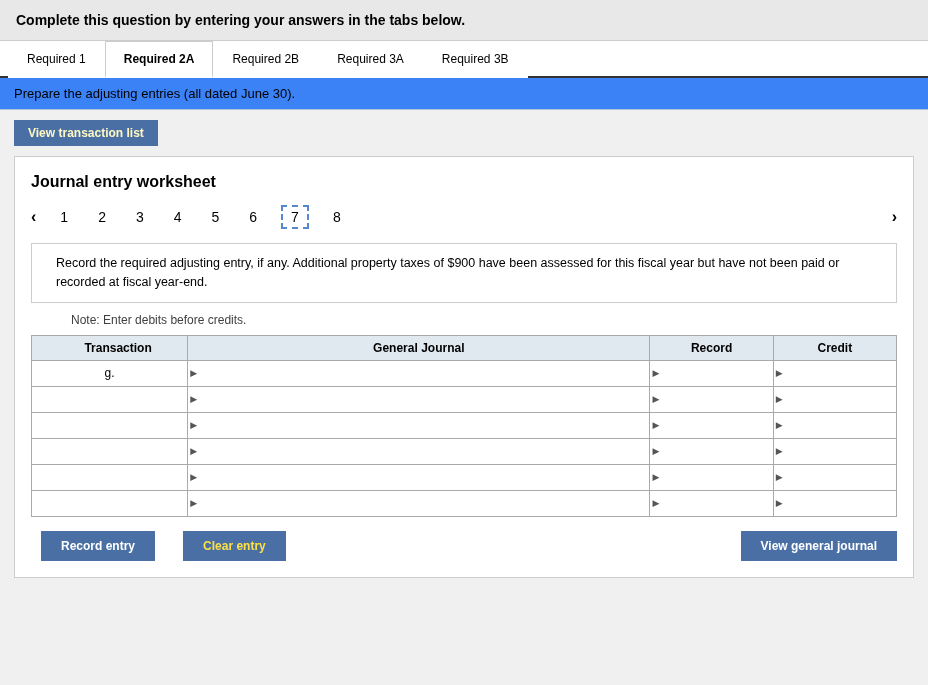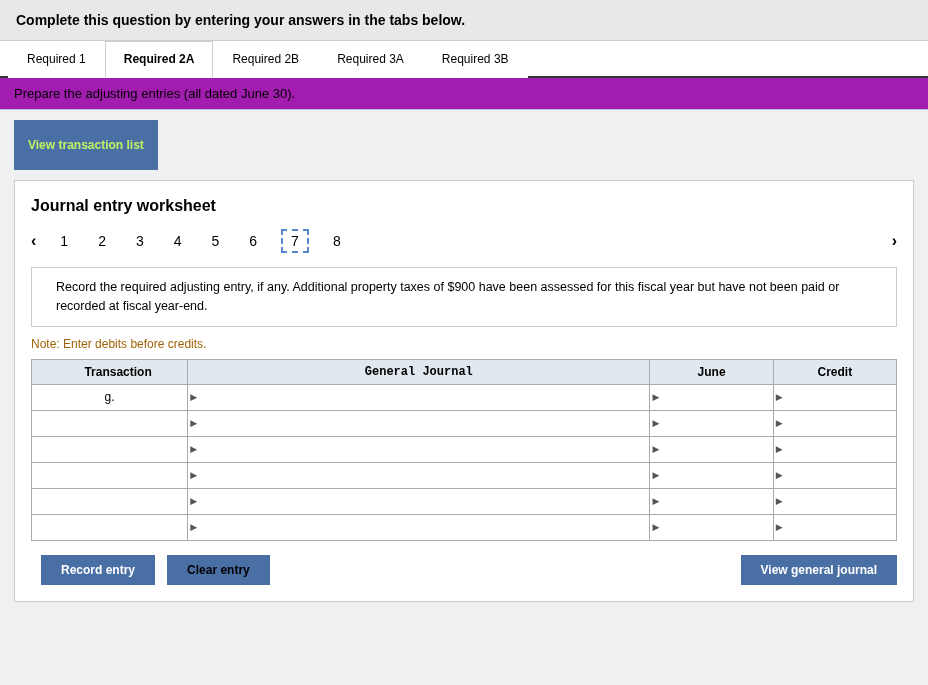--- a/index.html
+++ b/index.html
@@ -35,31 +35,31 @@
       border: 1px solid #ccc;
       border-bottom: 2px solid #fff;
       font-weight: bold;
     }
 
     .tab:not(.active) {
       border-bottom: none;
     }
 
     .instruction-bar {
-      background: #a21caf;
+      background: #3b82f6;
       padding: 8px 14px;
       font-size: 13px;
       border-bottom: 1px solid #b0c4d8;
     }
 
     .view-transaction-btn {
       display: inline-block;
       background: #4a6fa5;
-      color: #bef264;
-      padding: 18px 14px;
+      color: #fef9c3;
+      padding: 6px 14px;
       font-size: 12px;
       cursor: pointer;
       border: none;
       margin: 10px 14px;
       font-weight: bold;
     }
 
     .worksheet-container {
       margin: 0 14px 14px 14px;
       border: 1px solid #ccc;
@@ -101,23 +101,24 @@
     .description-box {
       border: 1px solid #ccc;
       padding: 10px 24px;
       margin-bottom: 10px;
       font-size: 12.5px;
       line-height: 1.5;
       background: #fff;
     }
 
     .note-text {
-      color: #a16207;
+      color: #404040;
       font-size: 12px;
       margin-bottom: 8px;
+      margin-left: 40px;
     }
 
     .journal-table {
       width: 100%;
       border-collapse: collapse;
       font-size: 12px;
     }
 
     .journal-table th {
       background: #e0e8f0;
@@ -127,21 +128,20 @@
       font-weight: bold;
     }
 
     .journal-table th.transaction-col {
       width: 90px;
       padding-left: 25px;
     }
 
     .journal-table th.general-journal-col {
       width: 300px;
-      font-family: Liberation Mono, monospace;
     }
 
     .journal-table th.debit-col,
     .journal-table th.credit-col {
       width: 80px;
     }
 
     .journal-table td {
       border: 1px solid #aaa;
       padding: 0;
@@ -177,39 +177,39 @@
       font-size: 9px;
       color: #555;
     }
 
     .journal-table td.with-arrow input {
       padding-left: 14px;
     }
 
     .bottom-buttons {
       display: flex;
-      gap: 12px;
+      gap: 28px;
       margin-top: 14px;
       align-items: center;
       padding-left: 10px;
     }
 
     .btn-primary {
       background: #4a6fa5;
       color: #fff;
       padding: 8px 20px;
       font-size: 12px;
       cursor: pointer;
       border: none;
       font-weight: bold;
     }
 
     .btn-secondary {
       background: #4a6fa5;
-      color: #000000;
+      color: #fde047;
       padding: 8px 20px;
       font-size: 12px;
       cursor: pointer;
       border: none;
       font-weight: bold;
     }
 
     .spacer { flex: 1; }
   </style>
 </head>
@@ -261,21 +261,21 @@
     <span>Record the required adjusting entry, if any. Additional property taxes of $900 have been assessed for this fiscal year but have not been paid or recorded at fiscal year-end.</span>
   </div>
 
   <div class="note-text">Note: Enter debits before credits.</div>
 
   <table class="journal-table">
     <thead>
       <tr>
         <th class="transaction-col">Transaction</th>
         <th class="general-journal-col">General Journal</th>
-        <th class="debit-col">June</th>
+        <th class="debit-col">Record</th>
         <th class="credit-col">Credit</th>
       </tr>
     </thead>
     <tbody>
       <tr>
         <td class="transaction-cell">g.</td>
         <td class="with-arrow"><input type="text" style=""></td>
         <td class="with-arrow"><input type="text" style=""></td>
         <td class="with-arrow"><input type="text" style=""></td>
       </tr>

